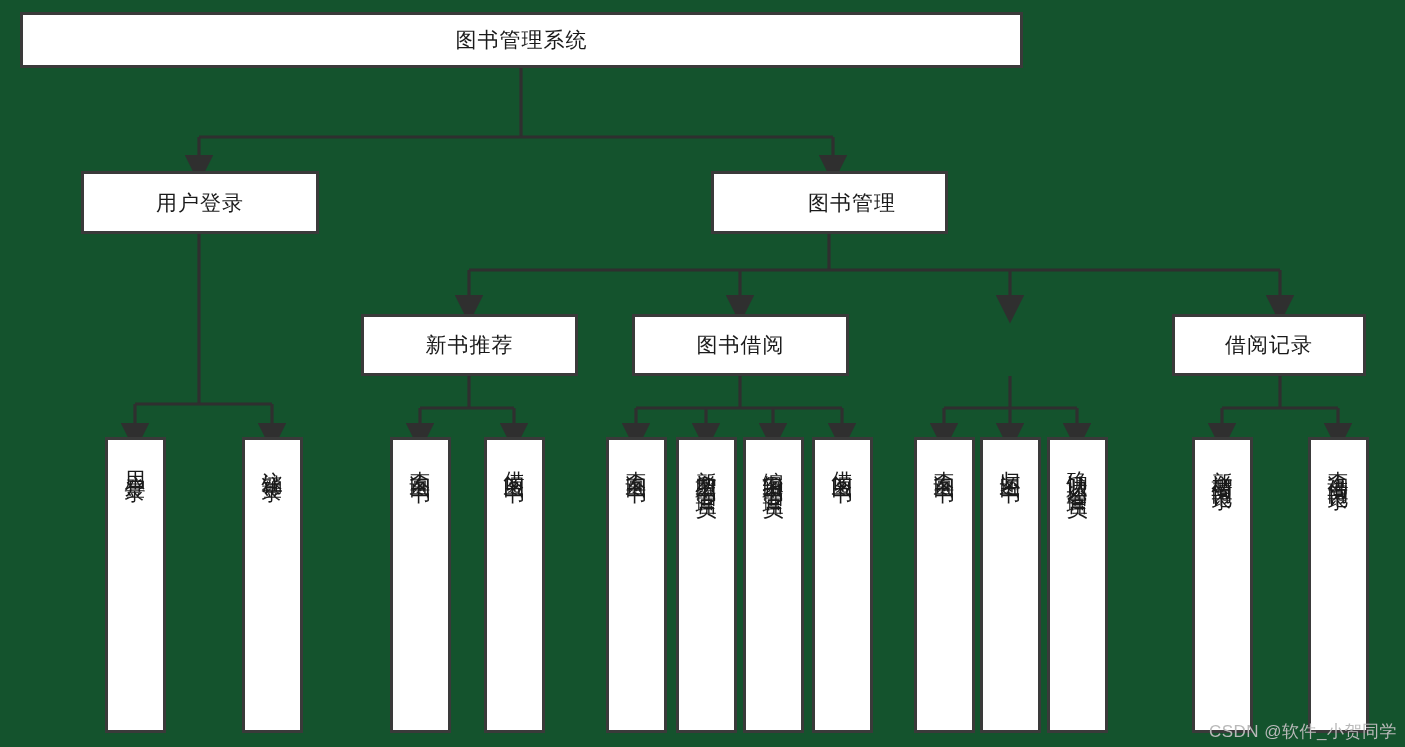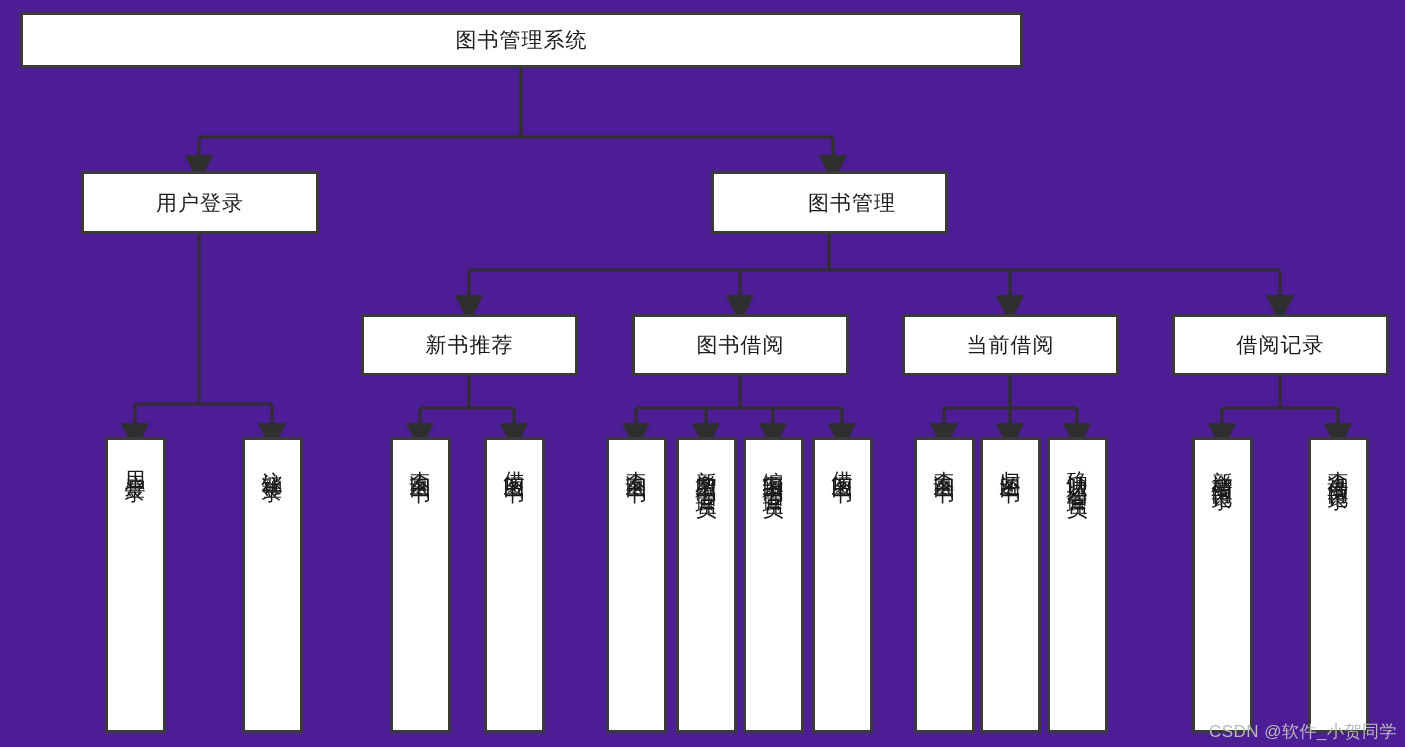--- a/index.html
+++ b/index.html
@@ -1,18 +1,18 @@
 <!DOCTYPE html>
 <html><head>
 <meta charset="utf-8">
 <style>
   html,body{margin:0;padding:0;background:#ffffff;}
   body{width:1405px;height:747px;overflow:hidden;
        font-family:"Liberation Sans","DejaVu Sans",sans-serif;}
-  #stage{position:relative;width:1405px;height:747px;background:#4c1d95;}
+  #stage{position:relative;width:1405px;height:747px;background:#14532d;}
   svg#wires{position:absolute;left:0;top:0;width:1405px;height:747px;}
   .node{position:absolute;box-sizing:border-box;background:#ffffff;
         border:3px solid #3a3a3a;display:flex;align-items:center;
         justify-content:center;color:#1a1a1a;}
   .node.h{font-size:21px;letter-spacing:1px;}
   .node.v{writing-mode:vertical-rl;text-orientation:upright;
           font-size:21px;letter-spacing:4px;line-height:1.0;
           padding-top:14px;justify-content:flex-start;align-items:center;}
   .node.v span{writing-mode:vertical-rl;text-orientation:upright;}
   #watermark{position:absolute;right:8px;bottom:4px;font-size:17px;
@@ -83,24 +83,21 @@
   <div class="node h" style="left:711px;top:171px;width:237px;height:63px;padding-left:45px;">
     <span>图书管理</span>
   </div>
 
   <div class="node h" style="left:361px;top:314px;width:217px;height:62px;font-family:Liberation Serif, serif;">
     <span>新书推荐</span>
   </div>
   <div class="node h" style="left:632px;top:314px;width:217px;height:62px;">
     <span>图书借阅</span>
   </div>
-  <div class="node h" style="left:902px;top:314px;width:217px;height:62px;">
-    <span>当前借阅</span>
-  </div>
-  <div class="node h" style="left:1172px;top:314px;width:217px;height:62px;">
+  <div class="node h" style="left:1172px;top:314px;width:194px;height:62px;">
     <span>借阅记录</span>
   </div>
 
   <div class="node v" style="left:105px;top:437px;width:61px;height:296px;">
     <span>用户登录</span>
   </div>
   <div class="node v" style="left:242px;top:437px;width:61px;height:296px;">
     <span>注销登录</span>
   </div>
 

